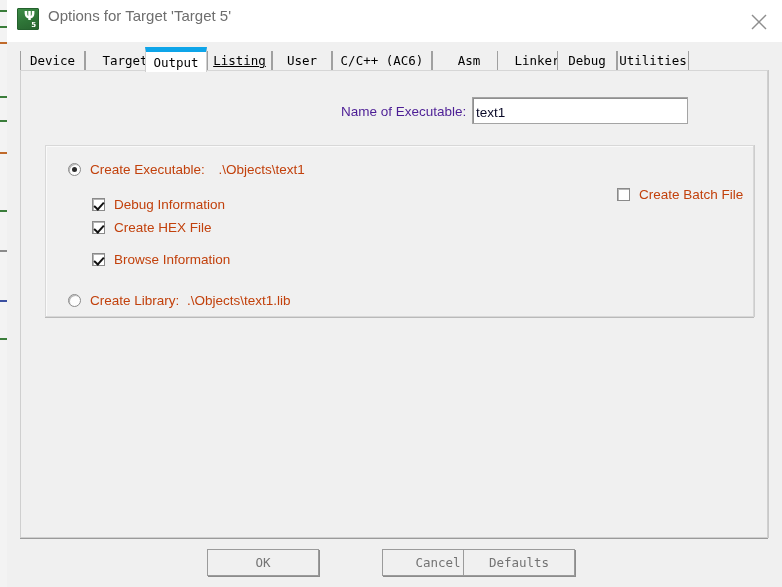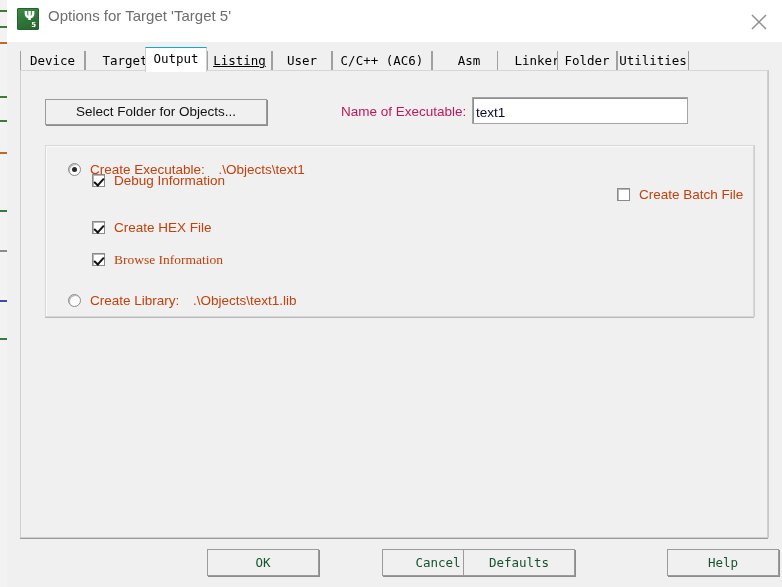--- a/index.html
+++ b/index.html
@@ -125,21 +125,21 @@
     text-align: center;
     line-height: 19px;
     white-space: nowrap;
     cursor: default;
   }
   .tab.active {
     top: 0px;
     height: 25px;
     line-height: 22px;
     background: #ffffff;
-    border-top: 1px solid #0ea5e9;
+    border-top: 5px solid #0ea5e9;
     border-left: 1px solid #cfcfcf;
     border-right: 1px solid #cfcfcf;
     z-index: 4;
   }
 
   
   .tabpage {
     position: absolute;
     left: 13px;
     top: 70px;
@@ -167,21 +167,21 @@
     color: #111;
     text-align: center;
     line-height: 24px;
     cursor: default;
   }
   .exe-label {
     position: absolute;
     left: 320px;
     top: 33px;
     font-size: 13.5px;
-    color: #be185d;
+    color: #4c1d95;
     white-space: nowrap;
   }
   .exe-input {
     position: absolute;
     left: 451px;
     top: 26px;
     width: 216px;
     height: 27px;
     background: #ffffff;
     border: 1px solid #a4a4a4;
@@ -264,21 +264,21 @@
   
   .btn {
     position: absolute;
     height: 27px;
     background: #f0f0f0;
     border: 1px solid #9b9b9b;
     box-sizing: border-box;
     box-shadow: 1px 1px 0 0 #8c8c8c;
     font-family: "DejaVu Sans Mono", monospace;
     font-size: 12.5px;
-    color: #14532d;
+    color: #737373;
     text-align: center;
     line-height: 25px;
     cursor: default;
     white-space: nowrap;
   }
 
   
   .watermark {
     position: absolute;
     left: 589px;
@@ -326,64 +326,62 @@
 
     <div class="tabstrip">
       <div class="tab" style="left:0px;width:65px;"><span>Device</span></div>
       <div class="tab" style="left:65px;width:80px;"><span>Target</span></div>
       <div class="tab active" style="left:125px;width:62px;"><span>Output</span></div>
       <div class="tab" style="left:187px;width:65px;text-decoration:underline;"><span>Listing</span></div>
       <div class="tab" style="left:252px;width:60px;"><span>User</span></div>
       <div class="tab" style="left:312px;width:100px;"><span>C/C++ (AC6)</span></div>
       <div class="tab" style="left:412px;width:74px;"><span>Asm</span></div>
       <div class="tab" style="left:477px;width:80px;"><span>Linker</span></div>
-      <div class="tab" style="left:537px;width:60px;"><span>Folder</span></div>
+      <div class="tab" style="left:537px;width:60px;"><span>Debug</span></div>
       <div class="tab" style="left:597px;width:72px;"><span>Utilities</span></div>
     </div>
 
     <div class="tabpage">
 
-      <div class="folder-btn">Select Folder for Objects...</div>
 
       <div class="exe-label">Name of Executable:</div>
 
       <input class="exe-input" type="text" value="text1" style="">
 
       <div class="groupbox">
 
         <div class="opt-row" style="left:22px; top:15px;">
           <span class="radio checked"></span><span class="txt">Create Executable:</span>
           <span class="txt" style="margin-left:10px;">.\Objects\text1</span>
         </div>
 
-        <div class="opt-row" style="left:46px; top:26px;">
+        <div class="opt-row" style="left:46px; top:50px;">
           <span class="checkbox checked"></span><span class="txt">Debug Information</span>
         </div>
 
         <div class="opt-row" style="left:46px; top:73px;">
           <span class="checkbox checked"></span><span class="txt">Create HEX File</span>
         </div>
 
-        <div class="opt-row" style="left:46px; top:105px;font-family:Liberation Serif, serif;">
+        <div class="opt-row" style="left:46px; top:105px;">
           <span class="checkbox checked"></span><span class="txt">Browse Information</span>
         </div>
 
         <div class="opt-row" style="left:22px; top:146px;">
           <span class="radio"></span><span class="txt">Create Library:</span>
-          <span class="txt" style="margin-left:10px;">.\Objects\text1.lib</span>
+          <span class="txt" style="margin-left:4px;">.\Objects\text1.lib</span>
         </div>
 
         <div class="opt-row" style="left:571px; top:40px;">
           <span class="checkbox"></span><span class="txt">Create Batch File</span>
         </div>
 
       </div>
     </div>
 
     <div class="btn" style="left:200px; top:549px; width:112px;">OK</div>
     <div class="btn" style="left:328px; top:549px; width:112px;margin-left:47px;">Cancel</div>
     <div class="btn" style="left:456px; top:549px; width:112px;">Defaults</div>
-    <div class="btn" style="left:660px; top:549px; width:112px;">Help</div>
 
   </div>
 
 
 </div>
 
 </body></html>

